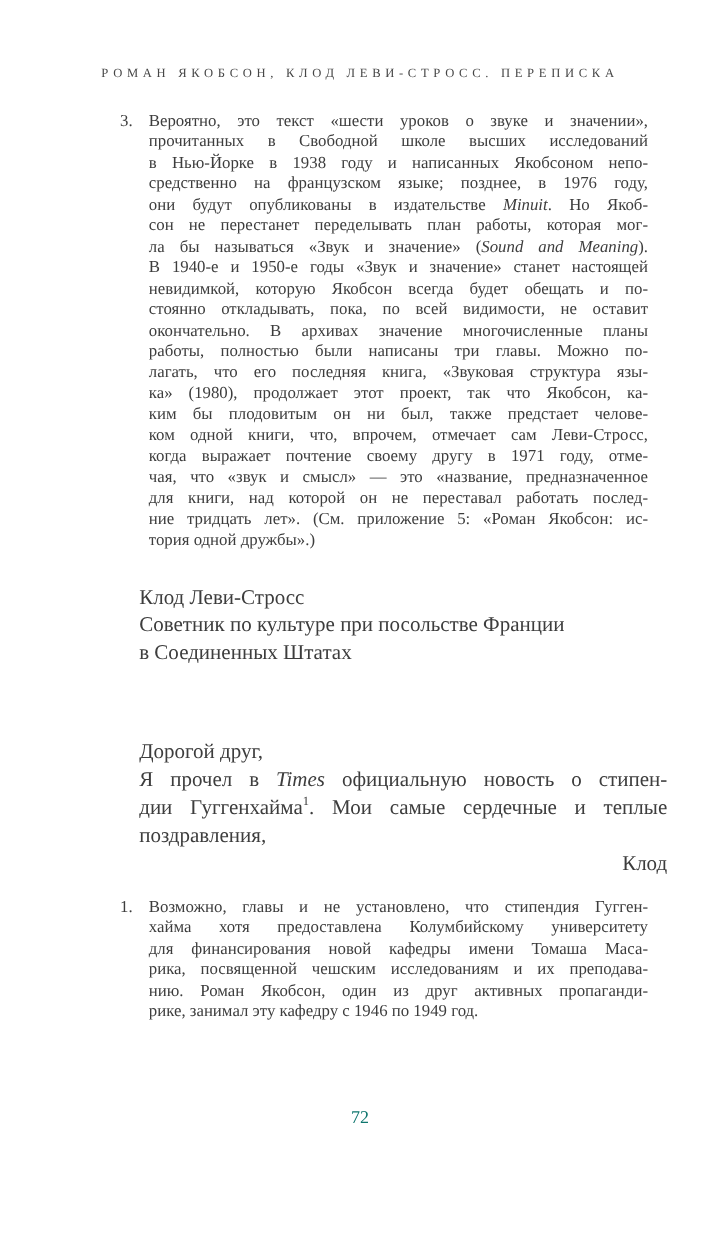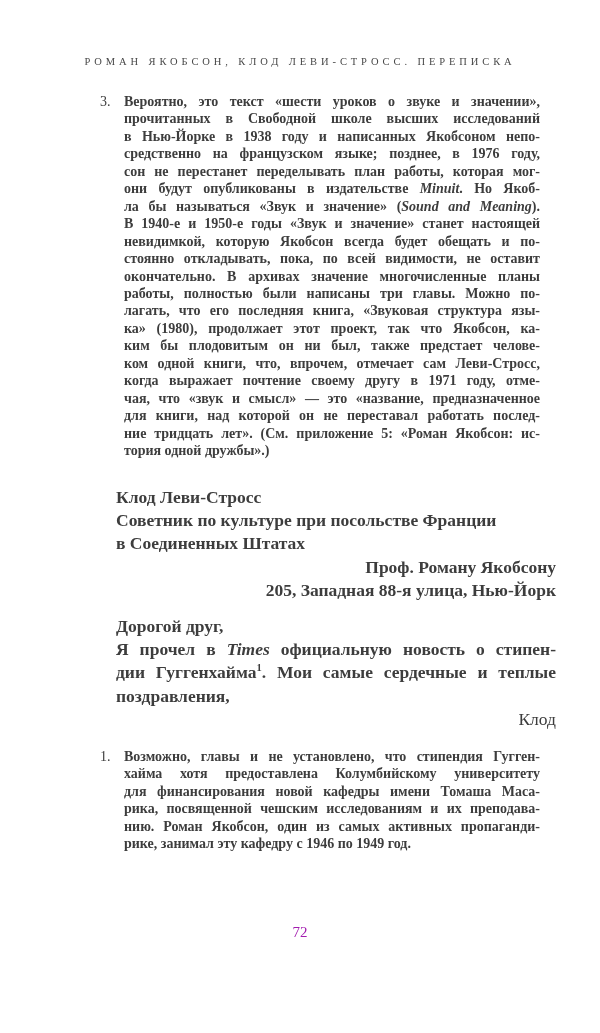--- a/index.html
+++ b/index.html
@@ -38,21 +38,21 @@
     left: 100px;
     width: 440px;
     display: flex;
     font-size: 14px;
     line-height: 17.45px;
     color: var(--ink);
   }
   .fn .num { width: 24px; flex: none; }
   .fn .lines { flex: 1; min-width: 0; }
 
-  .line { white-space: nowrap; font-weight: bold; }
+  .line { white-space: nowrap; }
   .line.j {
     white-space: normal;
     text-align: justify;
     text-align-last: justify;
   }
 
   
   .letter-head, .letter-body {
     position: absolute;
     left: 116px;
@@ -68,21 +68,21 @@
   sup { font-size: 60%; vertical-align: super; line-height: 0; }
   i { font-style: italic; }
 
   .page-number {
     position: absolute;
     top: 924px;
     left: 0;
     width: 100%;
     text-align: center;
     font-size: 15px;
-    color: #a21caf;
+    color: #0f766e;
   }
 
   .page-bottom-edge {
     position: absolute;
     top: 1023px;
     left: 45px;
     width: 513px;
     height: 4.5px;
     background: var(--edge);
     border-radius: 2px;
@@ -104,22 +104,22 @@
 
   <div class="running-header">РОМАН ЯКОБСОН, КЛОД ЛЕВИ-СТРОСС. ПЕРЕПИСКА</div>
 
   <div class="fn" style="top: 93px;">
     <div class="num">3.</div>
     <div class="lines">
         <div class="line j">Вероятно, это текст «шести уроков о звуке и значении»,</div>
         <div class="line j">прочитанных в Свободной школе высших исследований</div>
         <div class="line j">в Нью-Йорке в 1938 году и написанных Якобсоном непо-</div>
         <div class="line j">средственно на французском языке; позднее, в 1976 году,</div>
+        <div class="line j">они будут опубликованы в издательстве <i>Minuit</i>. Но Якоб-</div>
         <div class="line j">сон не перестанет переделывать план работы, которая мог-</div>
-        <div class="line j">они будут опубликованы в издательстве <i>Minuit</i>. Но Якоб-</div>
         <div class="line j">ла бы называться «Звук и значение» (<i>Sound and Meaning</i>).</div>
         <div class="line j">В 1940-е и 1950-е годы «Звук и значение» станет настоящей</div>
         <div class="line j">невидимкой, которую Якобсон всегда будет обещать и по-</div>
         <div class="line j">стоянно откладывать, пока, по всей видимости, не оставит</div>
         <div class="line j">окончательно. В архивах значение многочисленные планы</div>
         <div class="line j">работы, полностью были написаны три главы. Можно по-</div>
         <div class="line j">лагать, что его последняя книга, «Звуковая структура язы-</div>
         <div class="line j">ка» (1980), продолжает этот проект, так что Якобсон, ка-</div>
         <div class="line j">ким бы плодовитым он ни был, также предстает челове-</div>
         <div class="line j">ком одной книги, что, впрочем, отмечает сам Леви-Стросс,</div>
@@ -130,44 +130,40 @@
         <div class="line">тория одной дружбы».)</div>
       </div>
   </div>
 
   <div class="letter-head">
     <div>
         <div class="line">Клод Леви-Стросс</div>
         <div class="line">Советник по культуре при посольстве Франции</div>
         <div class="line">в Соединенных Штатах</div>
       </div>
-    <div class="align-right">
-        <div class="line">Проф. Роману Якобсону</div>
-        <div class="line">205, Западная 88-я улица, Нью-Йорк</div>
-      </div>
   </div>
 
   <div class="letter-body">
     <div class="line">Дорогой друг,</div>
     <div>
         <div class="line j">Я прочел в <i>Times</i> официальную новость о стипен-</div>
         <div class="line j">дии Гуггенхайма<sup>1</sup>. Мои самые сердечные и теплые</div>
         <div class="line">поздравления,</div>
       </div>
     <div class="align-right">Клод</div>
   </div>
 
   <div class="fn" style="top: 748px;">
     <div class="num">1.</div>
     <div class="lines">
         <div class="line j">Возможно, главы и не установлено, что стипендия Гугген-</div>
         <div class="line j">хайма хотя предоставлена Колумбийскому университету</div>
         <div class="line j">для финансирования новой кафедры имени Томаша Маса-</div>
         <div class="line j">рика, посвященной чешским исследованиям и их преподава-</div>
-        <div class="line j">нию. Роман Якобсон, один из самых активных пропаганди-</div>
+        <div class="line j">нию. Роман Якобсон, один из друг активных пропаганди-</div>
         <div class="line">рике, занимал эту кафедру с 1946 по 1949 год.</div>
       </div>
   </div>
 
   <div class="page-number">72</div>
 
   <div class="page-bottom-edge-tick"></div>
   <div class="page-bottom-edge"></div>
 
 </div>

